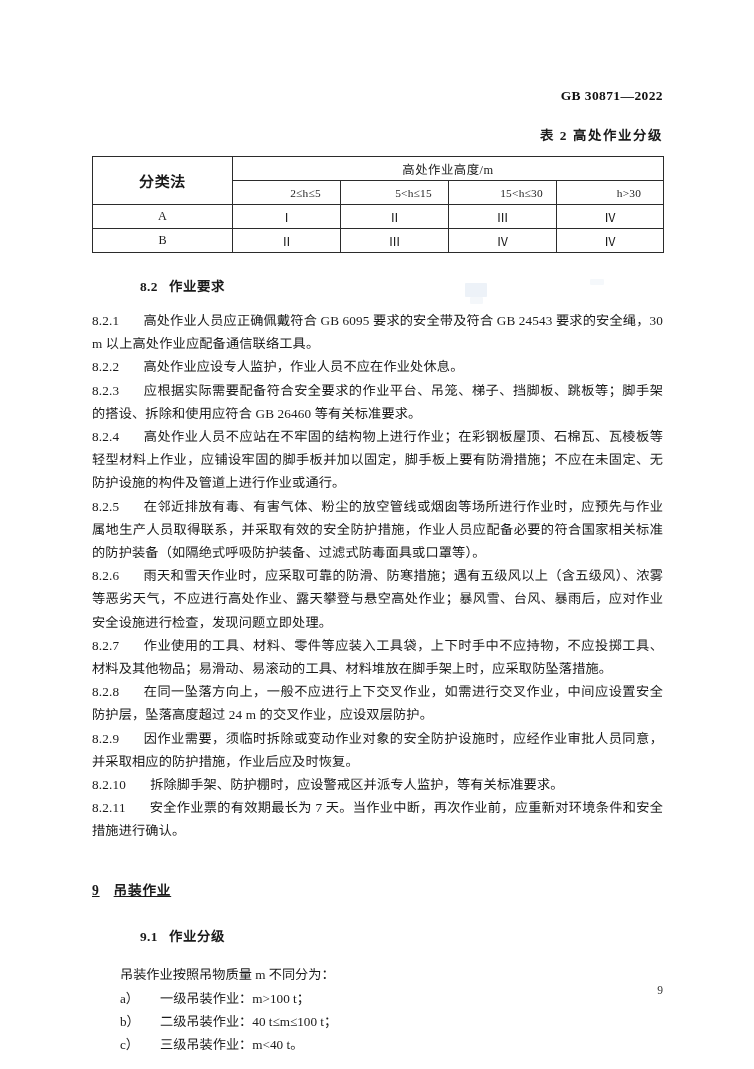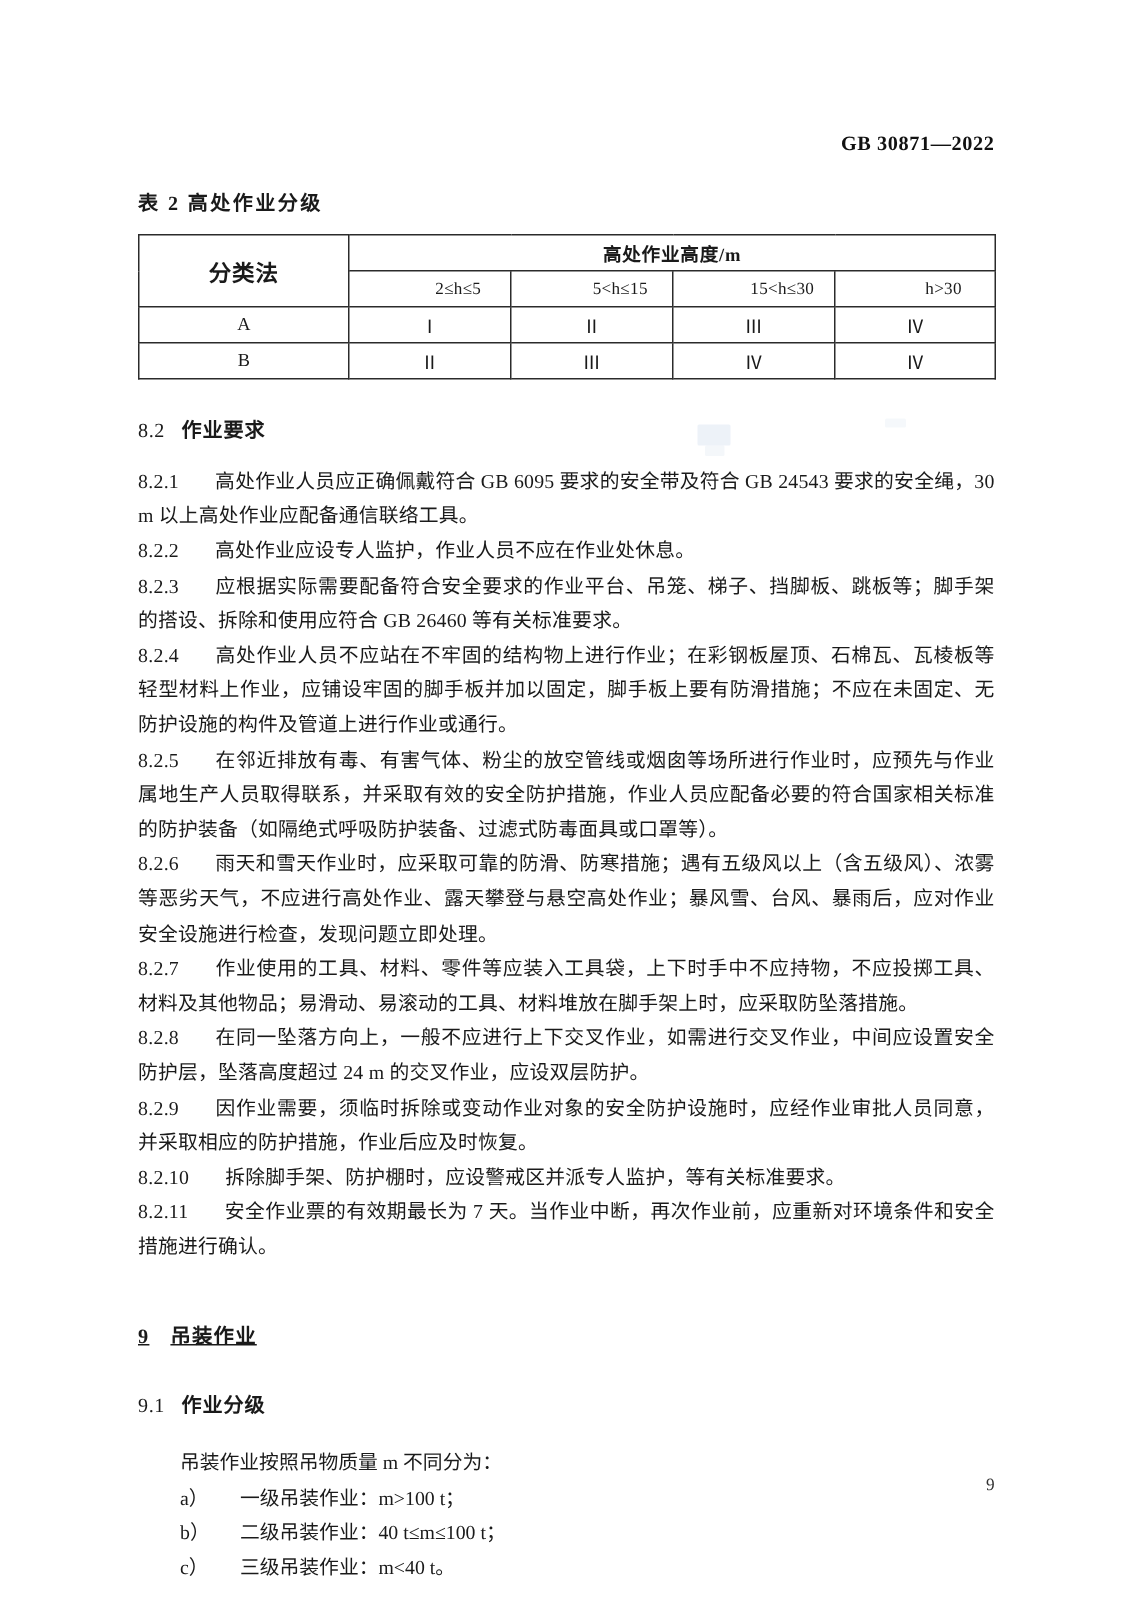--- a/index.html
+++ b/index.html
@@ -50,21 +50,21 @@
     text-align: justify;
     text-justify: inter-ideograph;
     margin: 0;
     letter-spacing: 0.15px;
   }
 
   .lead-para { margin-bottom: 14px; }
 
   
   .table-title {
-    text-align: left;
+    text-align: right;
     font-size: 13.4px;
     font-weight: 700;
     letter-spacing: 1.6px;
     margin: 0 0 12px 0;
   }
   table.grade-table {
     border-collapse: collapse;
     width: 571px;
     margin: 0 0 0 0;
     table-layout: fixed;
@@ -75,21 +75,21 @@
     text-align: center;
     vertical-align: middle;
     font-size: 11.6px;
     font-weight: normal;
     height: 23px;
     padding: 0 2px;
     font-family: "Liberation Serif", serif;
   }
   table.grade-table th.colhead-main {
     font-size: 12.4px;
-    font-weight: 700;
+    font-weight: 400;
     letter-spacing: 0.5px;
   }
   table.grade-table th.rowhead {
     font-size: 15px;
     font-weight: 700;
     letter-spacing: 0.6px;
   }
   table.grade-table td.rank,
   table.grade-table td.method {
     font-size: 12.2px;
@@ -101,23 +101,24 @@
   }
 
   
   .h2 {
     font-size: 13.4px;
     font-weight: 700;
     letter-spacing: 0.6px;
     margin: 0;
   }
   .h2 .num {
-    font-weight: 400;
+    font-weight: 700;
     letter-spacing: 0.4px;
     margin-right: 11px;
+    margin-left: 48px;
   }
   .h1 {
     font-size: 13.6px;
     font-weight: 700;
     letter-spacing: 0.8px;
     margin: 0;
     text-decoration: underline;
   }
   .h1 .num { margin-right: 14px; }
 

